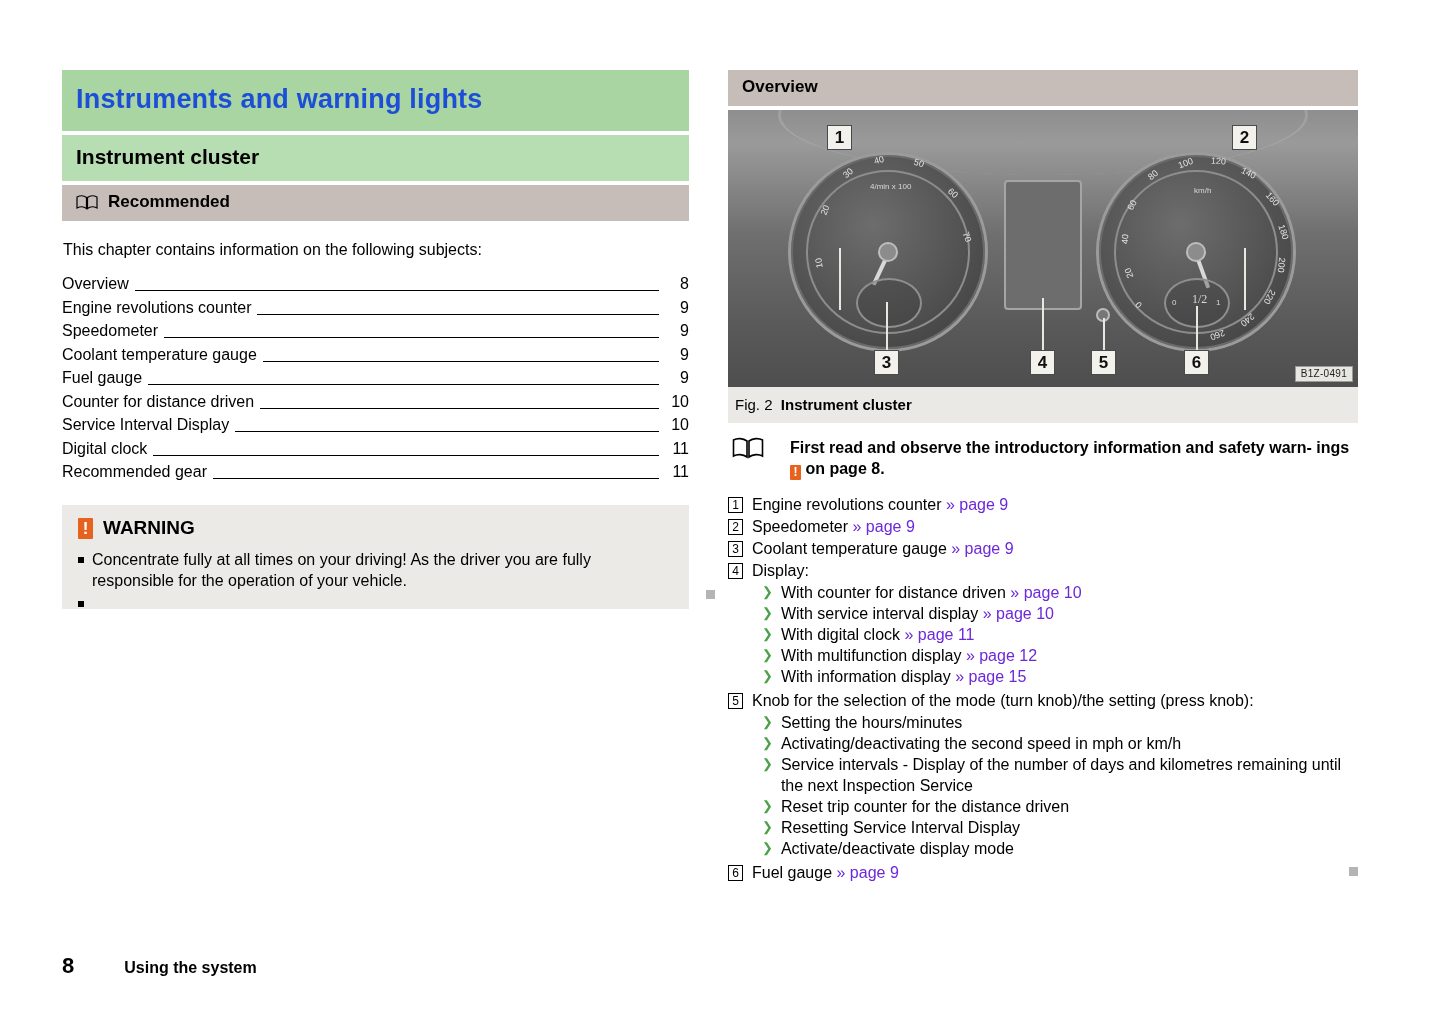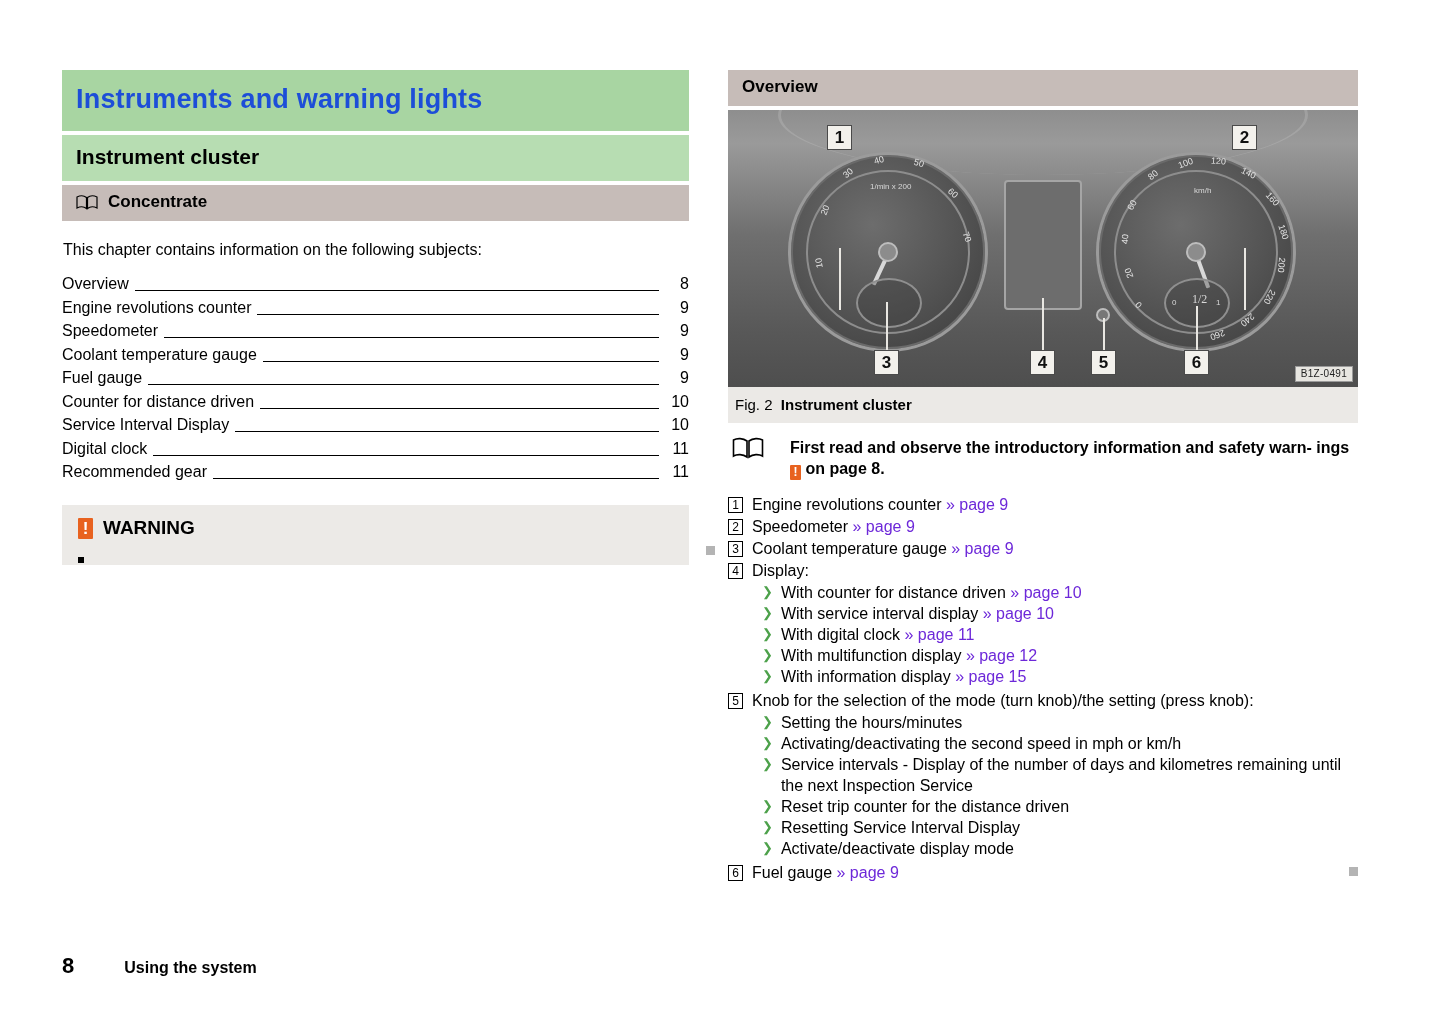--- a/index.html
+++ b/index.html
@@ -337,21 +337,21 @@
 
     <div class="section-title">Instrument cluster</div>
 
     <div class="subsection-bar">
       <span class="book-icon">
         <svg width="22" height="15" viewBox="0 0 22 15">
           <path d="M1 2 C4 0.5 8 0.5 10.5 2.5 L10.5 13.5 C8 11.5 4 11.5 1 13 Z" fill="none" stroke="#000" stroke-width="1.2"></path>
           <path d="M21 2 C18 0.5 14 0.5 11.5 2.5 L11.5 13.5 C14 11.5 18 11.5 21 13 Z" fill="none" stroke="#000" stroke-width="1.2"></path>
         </svg>
       </span>
-      <span>Concentrate</span>
+      <span>Recommended</span>
     </div>
 
     <div class="intro-text">This chapter contains information on the following subjects:</div>
 
     <div class="toc">
       <div class="toc-row">
         <span class="toc-label">Overview</span>
         <span class="toc-dots"></span>
         <span class="toc-page">8</span>
       </div>
@@ -394,20 +394,24 @@
         <span class="toc-label">Recommended gear</span>
         <span class="toc-dots"></span>
         <span class="toc-page">11</span>
       </div>
     </div>
 
     <div class="warning-box">
       <div class="warning-head">
         <span class="warn-mark">!</span>
         <span>WARNING</span>
+      </div>
+      <div class="bullet-line">
+        <span class="sq"></span>
+        <span>Concentrate fully at all times on your driving! As the driver you are fully responsible for the operation of your vehicle.</span>
       </div>
       <div class="bullet-line">
         <span class="sq"></span>
       </div>
       <span class="end-marker"></span>
     </div>
   </div>
 
   <div class="right-col">
 
@@ -419,21 +423,21 @@
 
         <div class="dial" style="left:60px; top:42px; width:200px; height:200px;"></div>
         <div class="dial-inner" style="left:78px; top:60px; width:164px; height:164px;"></div>
         <div class="tickmark" style="left:115px; top:58px; transform:rotate(-42deg);">30</div>
         <div class="tickmark" style="left:146px; top:45px; transform:rotate(-16deg);">40</div>
         <div class="tickmark" style="left:186px; top:48px; transform:rotate(16deg);">50</div>
         <div class="tickmark" style="left:220px; top:78px; transform:rotate(42deg);">60</div>
         <div class="tickmark" style="left:234px; top:122px; transform:rotate(70deg);">70</div>
         <div class="tickmark" style="left:92px; top:95px; transform:rotate(-68deg);">20</div>
         <div class="tickmark" style="left:86px; top:148px; transform:rotate(-100deg);">10</div>
-        <div class="gaugelabel" style="left:142px; top:72px;">1/min x 200</div>
+        <div class="gaugelabel" style="left:142px; top:72px;">4/min x 100</div>
         <div class="needle" style="left:158px; top:110px; width:4px; height:34px; transform:rotate(205deg);"></div>
         <div class="hub" style="left:150px; top:132px; width:20px; height:20px;"></div>
         <div class="subdial" style="left:128px; top:168px; width:66px; height:50px; border-radius:50%;"></div>
 
         <div class="dial" style="left:368px; top:42px; width:200px; height:200px;"></div>
         <div class="dial-inner" style="left:386px; top:60px; width:164px; height:164px;"></div>
         <div class="tickmark" style="left:420px; top:60px; transform:rotate(-40deg);">80</div>
         <div class="tickmark" style="left:450px; top:48px; transform:rotate(-20deg);">100</div>
         <div class="tickmark" style="left:483px; top:46px; transform:rotate(4deg);">120</div>
         <div class="tickmark" style="left:513px; top:58px; transform:rotate(26deg);">140</div>

